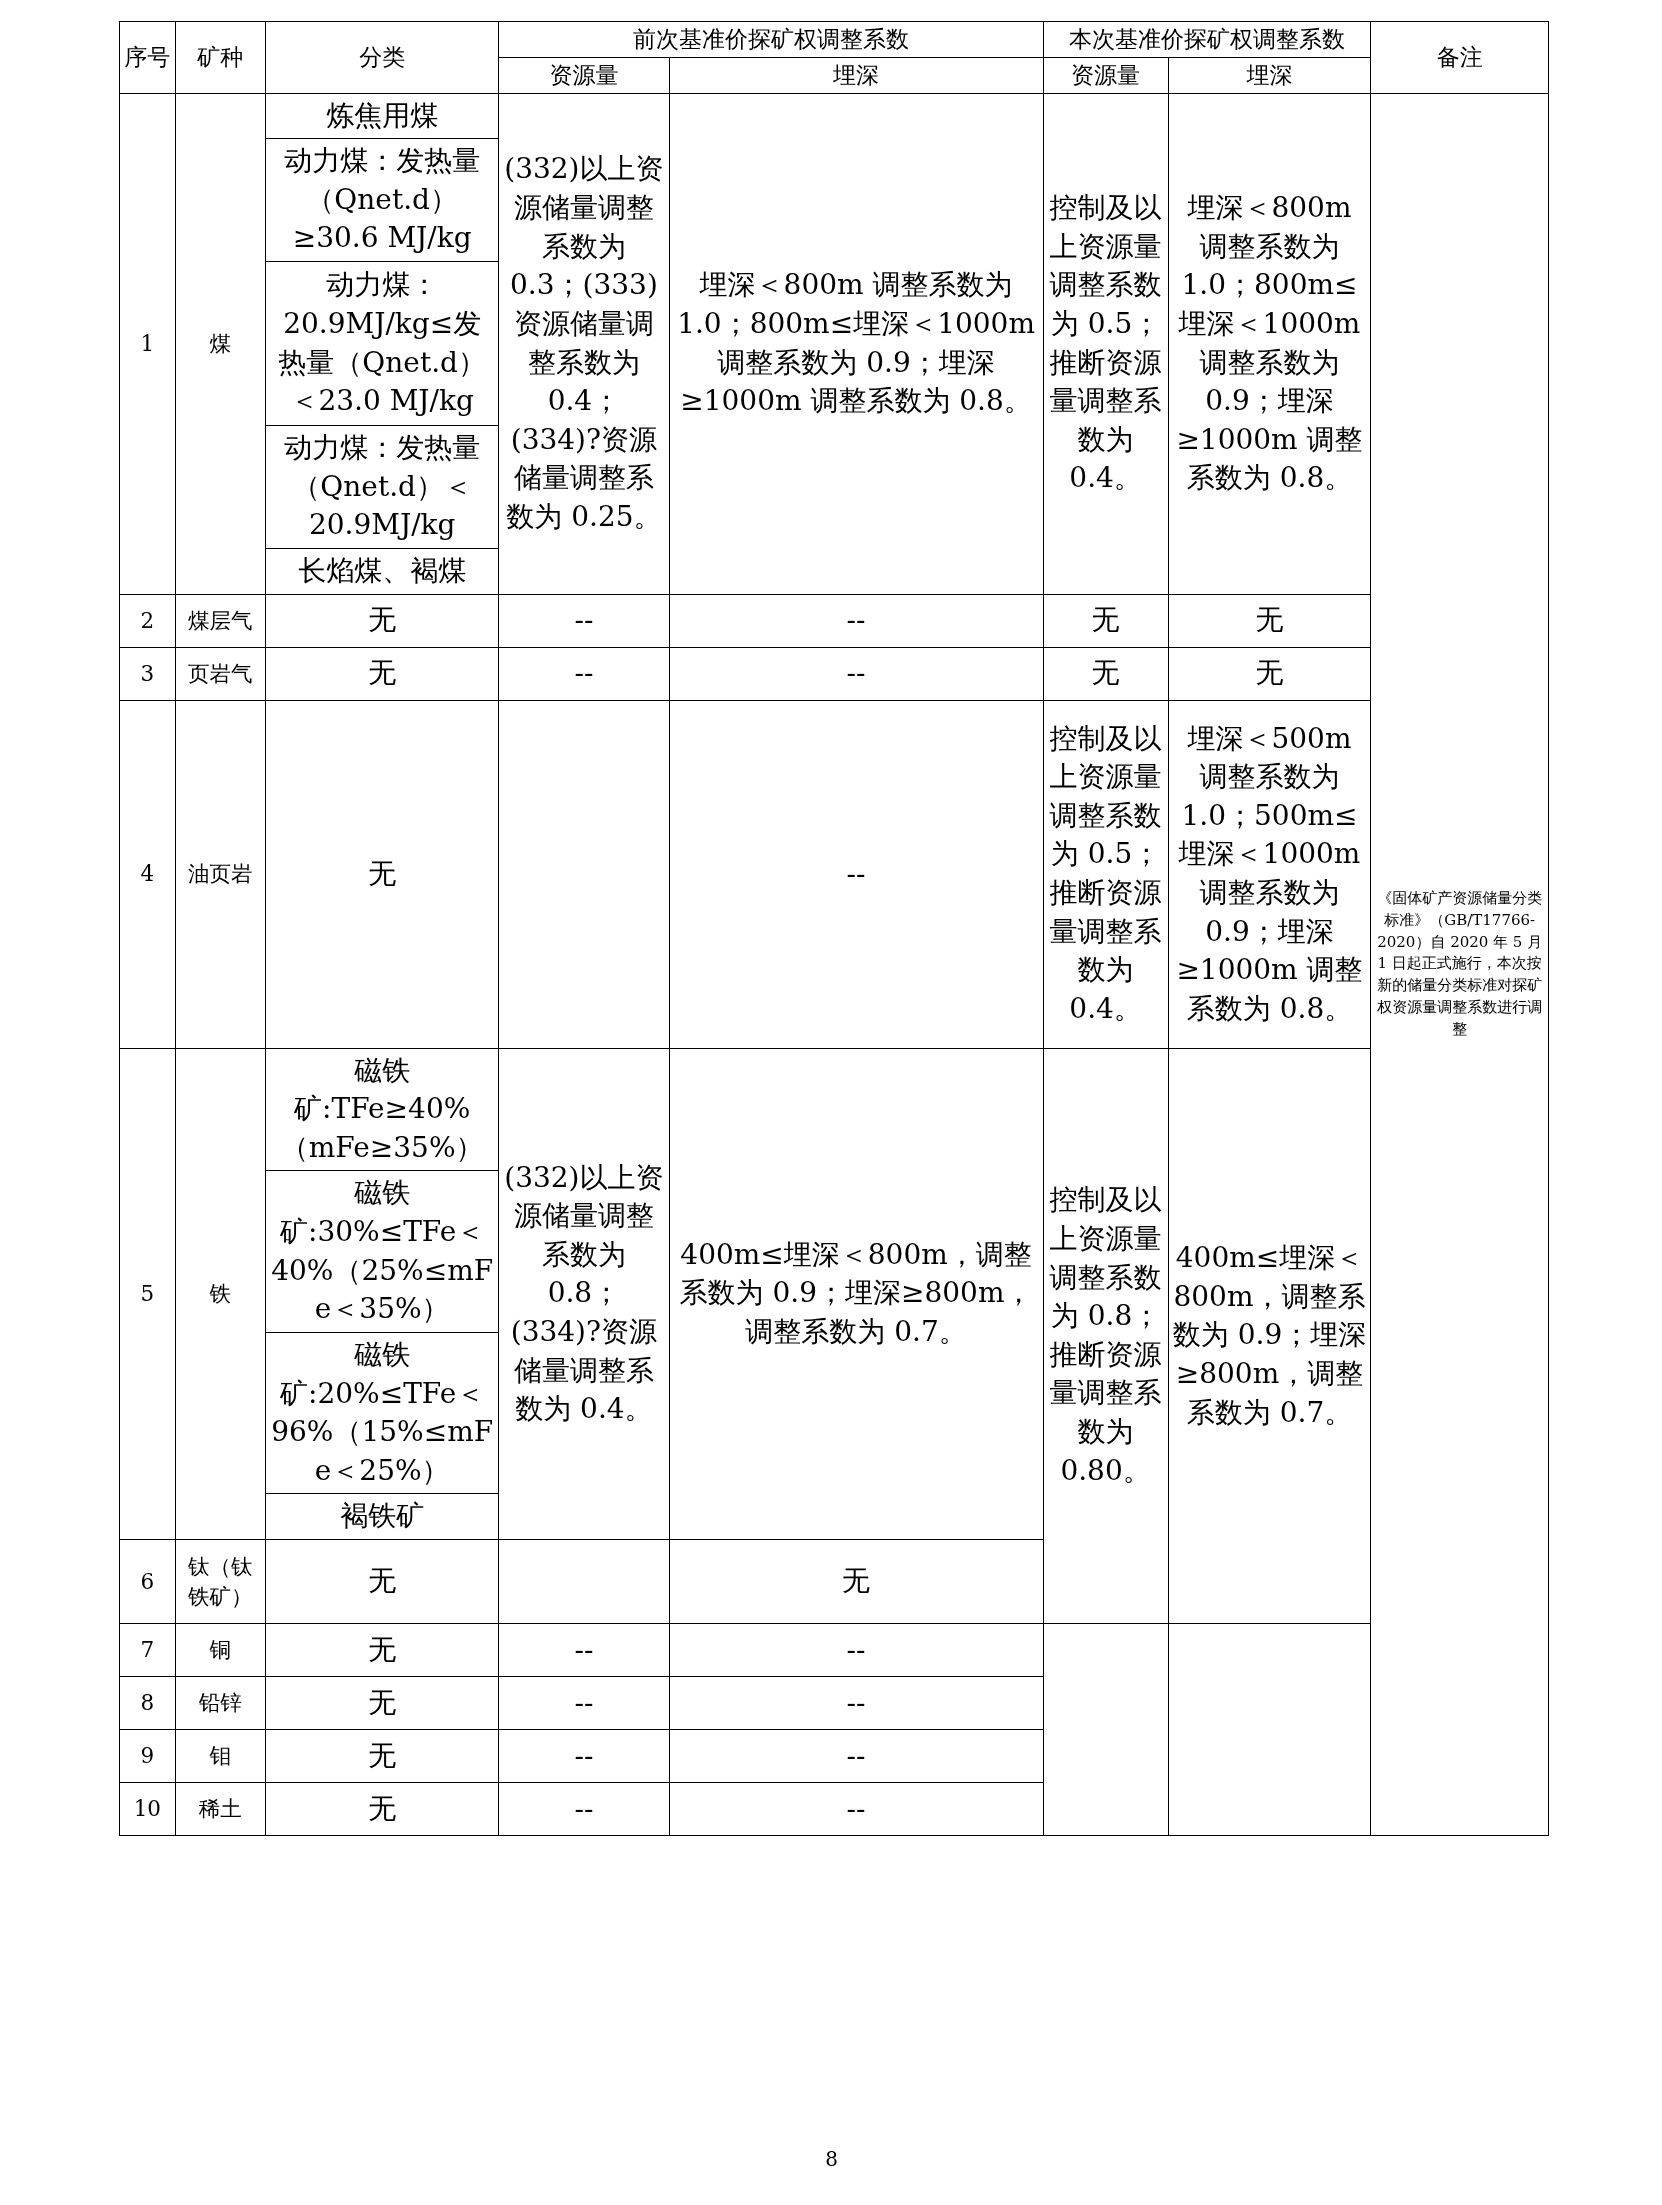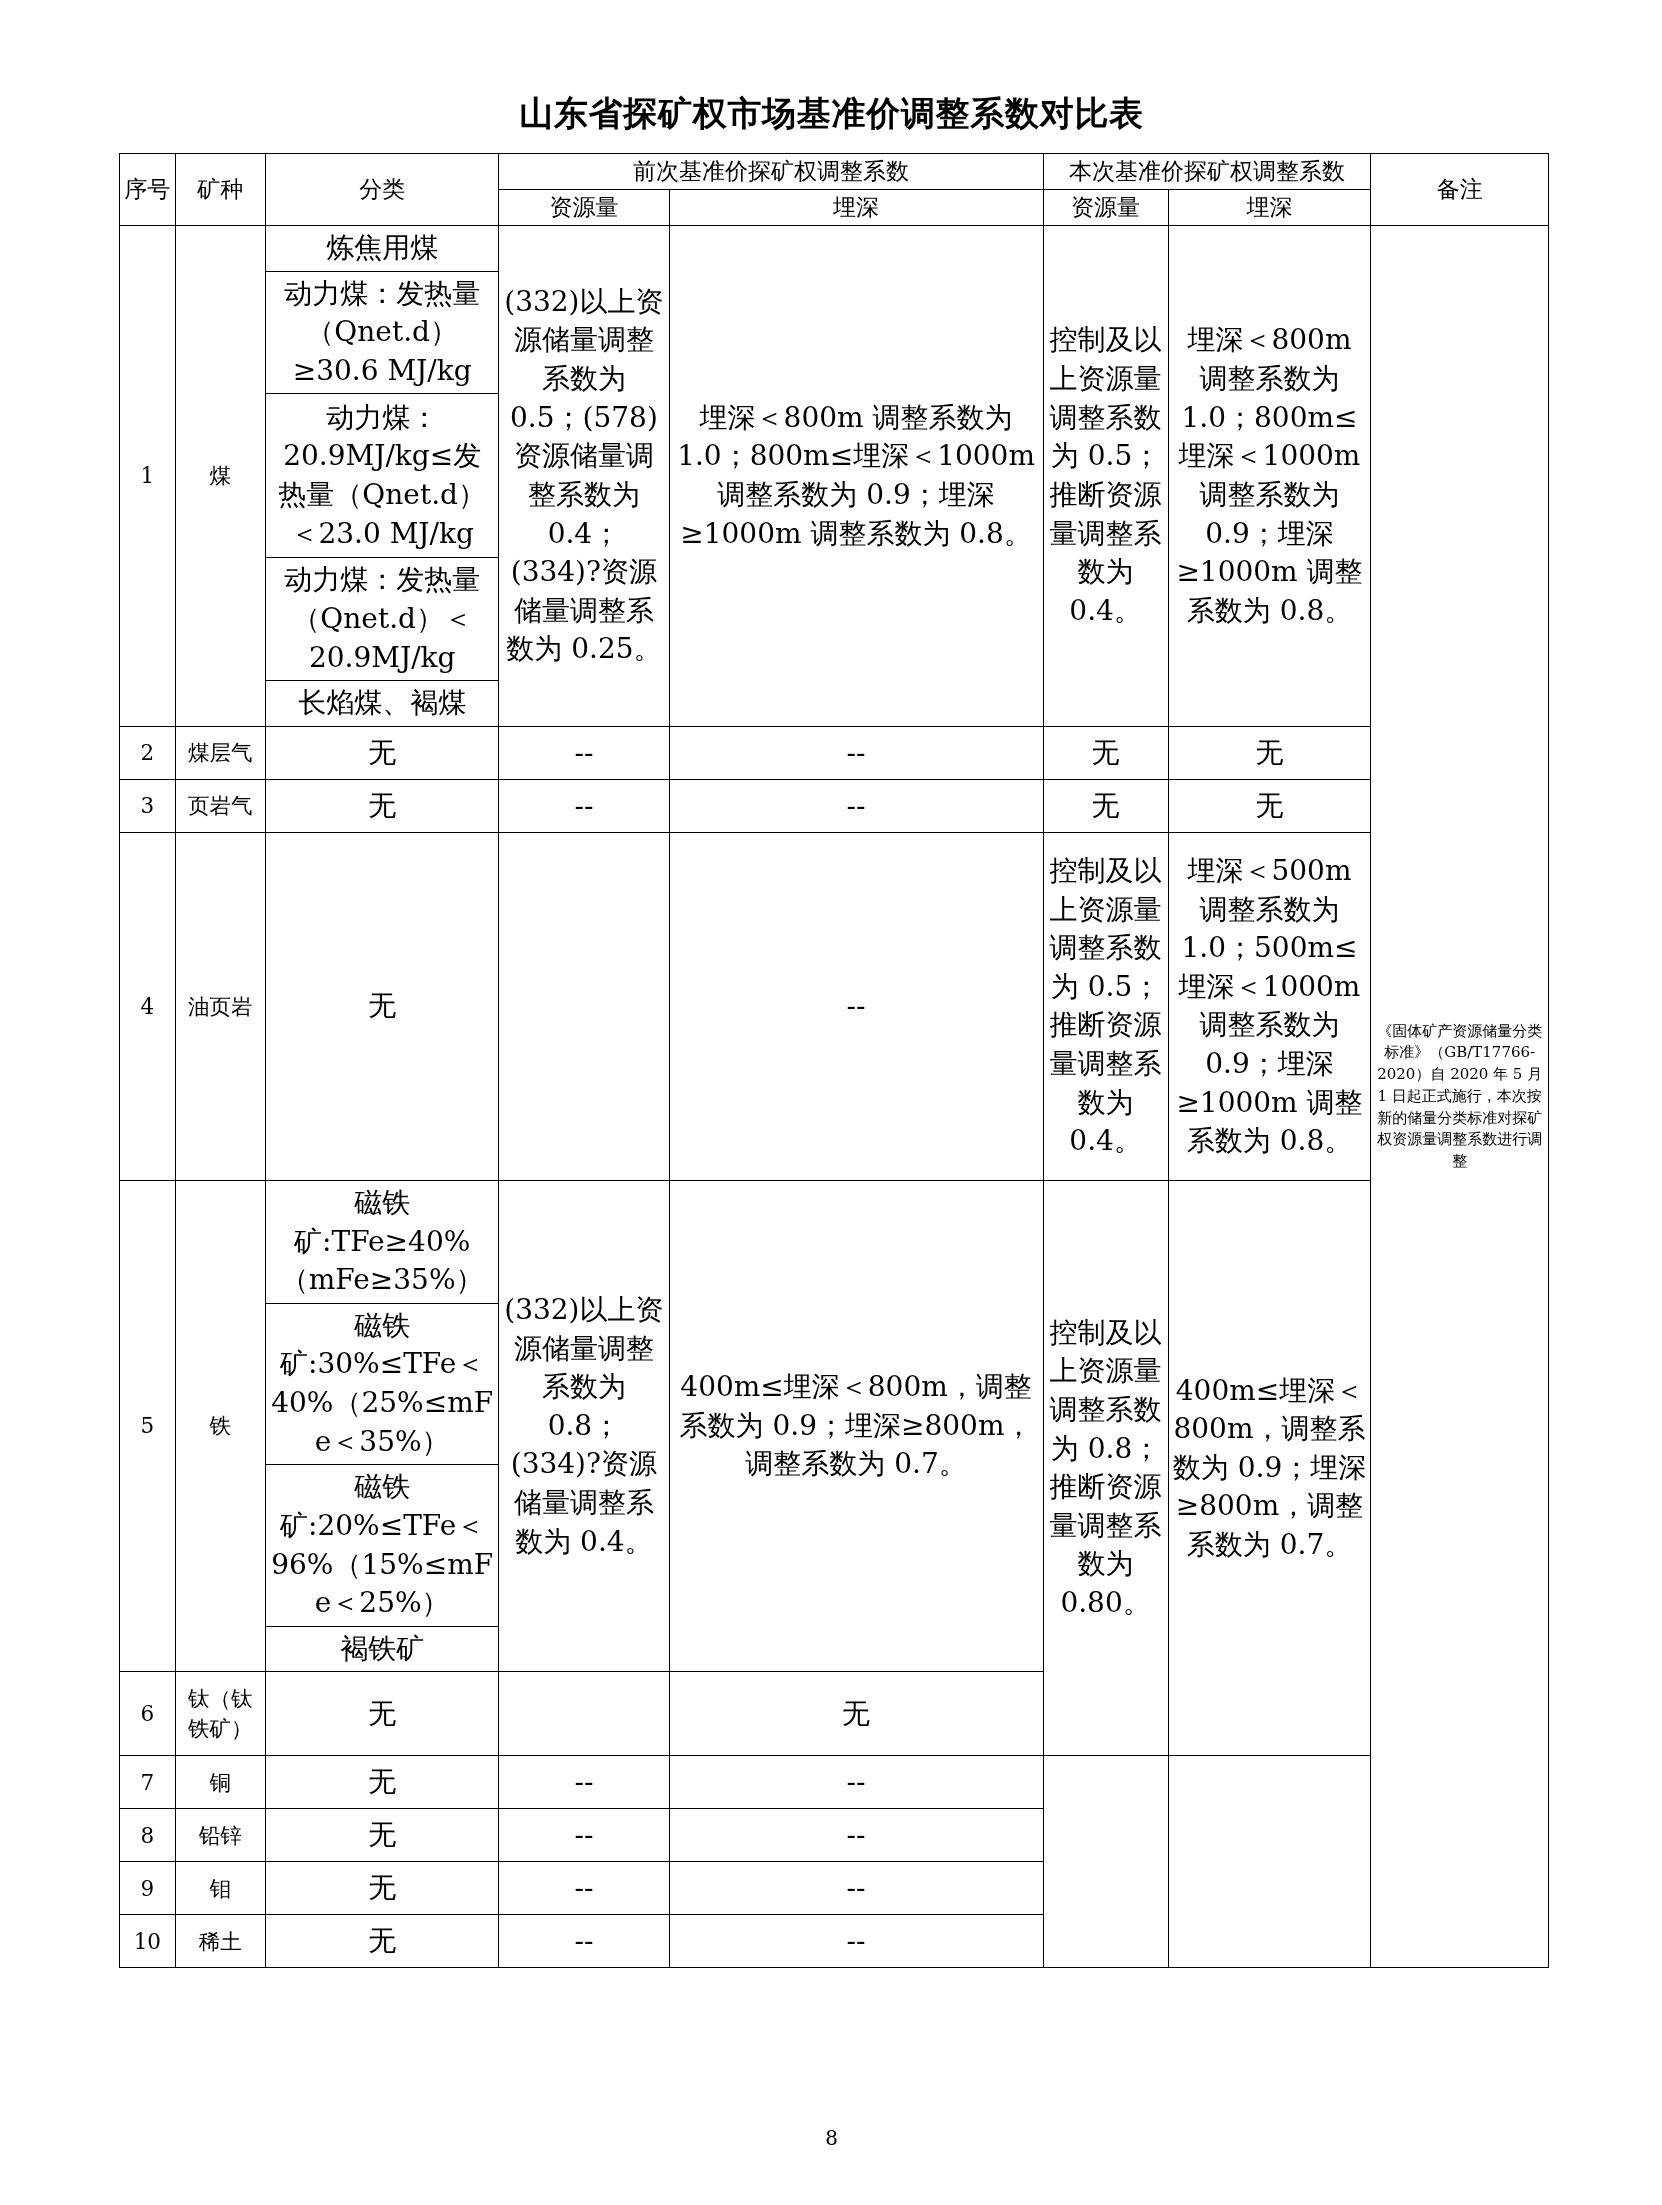--- a/index.html
+++ b/index.html
@@ -86,21 +86,20 @@
     font-size: 20px;
     font-family: "DejaVu Serif", "Liberation Serif", serif;
   }
   .dash { letter-spacing: 0px; }
 </style>
 </head>
 <body>
 
 <div class="page">
 
-  <h1 class="doc-title">山东省探矿权市场基准价调整系数对比表</h1>
 
   <div class="table-wrap">
     <table class="main">
       <colgroup>
         <col class="col-num">
           <col class="col-min">
           <col class="col-cls">
         <col class="col-pres">
           <col class="col-pdep">
         <col class="col-cres">
@@ -122,21 +121,21 @@
           <th class="hd">资源量</th>
           <th class="hd">埋深</th>
         </tr>
       </thead>
       <tbody>
 
         <tr>
           <td class="num" rowspan="5">1</td>
           <td class="mineral" rowspan="5">煤</td>
           <td class="cell" style="height:36px">炼焦用煤</td>
-          <td class="cell" rowspan="5">(332)以上资源储量调整系数为 0.5；(578)资源储量调整系数为 0.4；(334)?资源储量调整系数为 0.25。</td>
+          <td class="cell" rowspan="5">(332)以上资源储量调整系数为 0.3；(333)资源储量调整系数为 0.4；(334)?资源储量调整系数为 0.25。</td>
           <td class="cell" rowspan="5">埋深＜800m 调整系数为 1.0；800m≤埋深＜1000m 调整系数为 0.9；埋深≥1000m 调整系数为 0.8。</td>
           <td class="cell" rowspan="5">控制及以上资源量调整系数为 0.5；推断资源量调整系数为 0.4。</td>
           <td class="cell" rowspan="5">埋深＜800m 调整系数为 1.0；800m≤埋深＜1000m 调整系数为 0.9；埋深≥1000m 调整系数为 0.8。</td>
           <td class="note" rowspan="17">《固体矿产资源储量分类标准》（GB/T17766-2020）自 2020 年 5 月 1 日起正式施行，本次按新的储量分类标准对探矿权资源量调整系数进行调整</td>
         </tr>
         <tr>
           <td class="cell" style="height:95px">动力煤：发热量（Qnet.d）≥30.6 MJ/kg</td>
         </tr>
         <tr>
           <td class="cell" style="height:157px">动力煤：20.9MJ/kg≤发热量（Qnet.d）＜23.0 MJ/kg</td>

